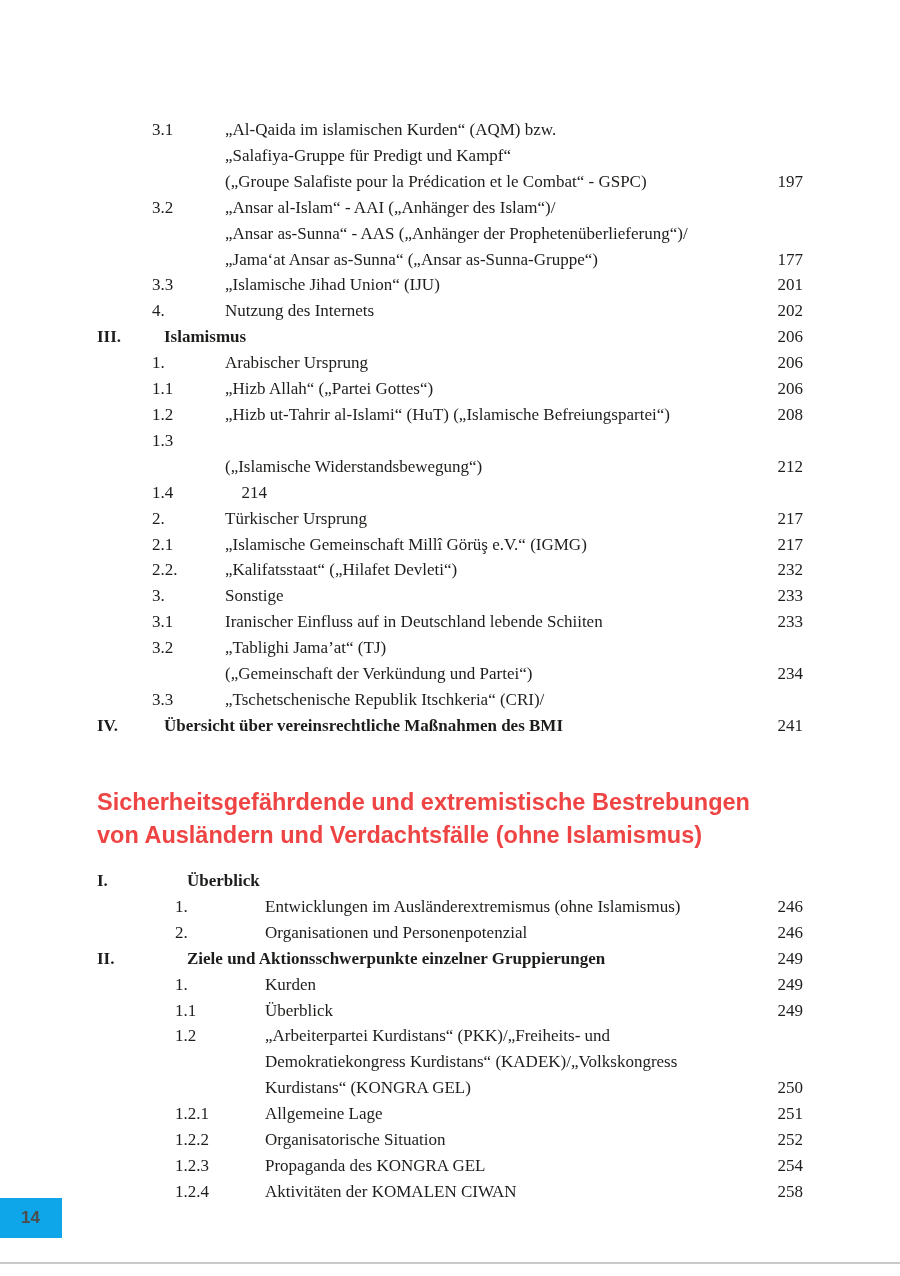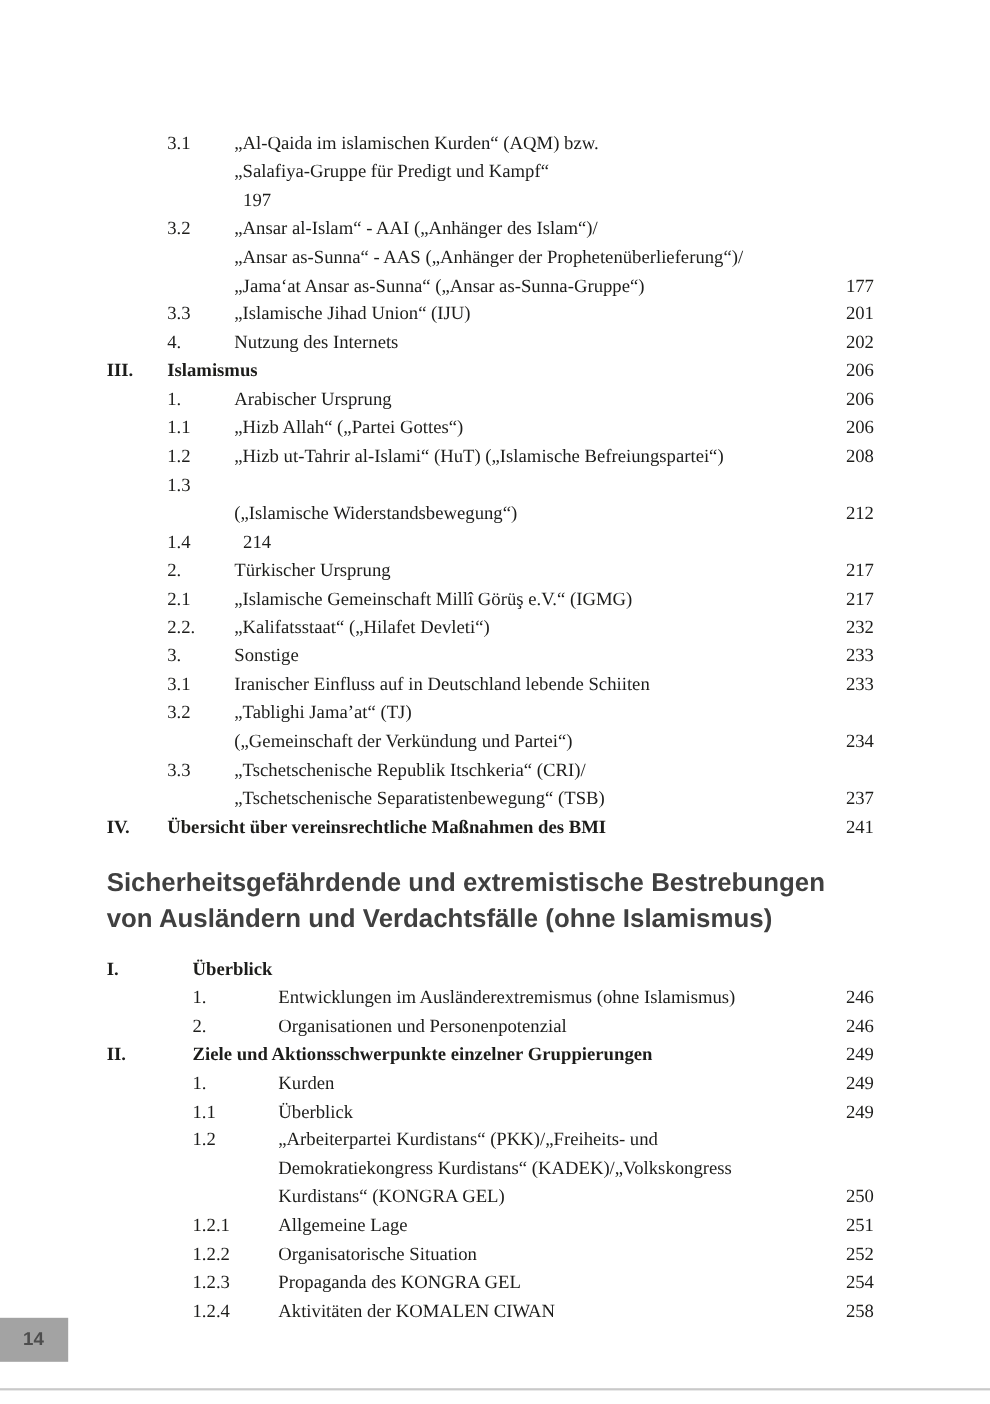--- a/index.html
+++ b/index.html
@@ -19,28 +19,29 @@
     width: 706px;
   }
   #toc-top { top: 117px; }
   #toc-bottom { top: 868px; }
   .toc-row {
     display: flex;
     align-items: baseline;
     font-size: 17px;
     line-height: 25.9px;
     white-space: nowrap;
+    gap: 12px;
   }
   .toc-row .num { flex: 0 0 auto; }
   .toc-row .text { flex: 1 1 auto; overflow: hidden; }
   .toc-row .pagenum {
     flex: 0 0 auto;
     margin-left: 8px;
     min-width: 34px;
-    text-align: left;
+    text-align: right;
     font-weight: normal;
   }
   
   .roman1 .num { width: 55px; }
   .sub1 { padding-left: 55px; }
   .sub1 .num { width: 61px; }
   
   .roman2 .num { width: 78px; }
   .sub2 { padding-left: 78px; }
   .sub2 .num { width: 78px; }
@@ -91,20 +92,21 @@
         <span class="text">„Al-Qaida im islamischen Kurden“ (AQM) bzw.</span>
         <span class="pagenum"></span>
       </div>
       <div class="toc-row sub1">
         <span class="num"></span>
         <span class="text">„Salafiya-Gruppe für Predigt und Kampf“</span>
         <span class="pagenum"></span>
       </div>
       <div class="toc-row sub1">
         <span class="num"></span>
+        <span class="text">(„Groupe Salafiste pour la Prédication et le Combat“ - GSPC)</span>
         <span class="pagenum">197</span>
       </div>
       <div class="toc-row sub1">
         <span class="num">3.2</span>
         <span class="text">„Ansar al-Islam“ - AAI („Anhänger des Islam“)/</span>
         <span class="pagenum"></span>
       </div>
       <div class="toc-row sub1">
         <span class="num"></span>
         <span class="text">„Ansar as-Sunna“ - AAS („Anhänger der Prophetenüberlieferung“)/</span>
@@ -191,33 +193,28 @@
       <div class="toc-row sub1">
         <span class="num"></span>
         <span class="text">(„Gemeinschaft der Verkündung und Partei“)</span>
         <span class="pagenum">234</span>
       </div>
       <div class="toc-row sub1">
         <span class="num">3.3</span>
         <span class="text">„Tschetschenische Republik Itschkeria“ (CRI)/</span>
         <span class="pagenum"></span>
       </div>
-      <div class="toc-row sub1">
-        <span class="num"></span>
-        <span class="text">„Tschetschenische Separatistenbewegung“ (TSB)</span>
-        <span class="pagenum">237</span>
-      </div>
       <div class="toc-row roman1 bold">
         <span class="num">IV.</span>
         <span class="text">Übersicht über vereinsrechtliche Maßnahmen des BMI</span>
         <span class="pagenum">241</span>
       </div>
     </div>
 
-  <div class="section-heading" style="color: #404040;">
+  <div class="section-heading" style="color: #ef4444;">
     <div>Sicherheitsgefährdende und extremistische Bestrebungen</div>
     <div>von Ausländern und Verdachtsfälle (ohne Islamismus)</div>
   </div>
 
   <div class="toc" id="toc-bottom">
       <div class="toc-row roman2 bold">
         <span class="num">I.</span>
         <span class="text">Überblick</span>
         <span class="pagenum"></span>
       </div>
@@ -276,19 +273,19 @@
         <span class="text">Propaganda des KONGRA GEL</span>
         <span class="pagenum">254</span>
       </div>
       <div class="toc-row sub2">
         <span class="num">1.2.4</span>
         <span class="text">Aktivitäten der KOMALEN CIWAN</span>
         <span class="pagenum">258</span>
       </div>
     </div>
 
-  <div class="page-tab" style="background: #a3a3a3;">
+  <div class="page-tab" style="background: #0ea5e9;">
     <span>14</span>
   </div>
 
   <div class="bottom-rule"></div>
 
 </div>
 
 </body></html>

